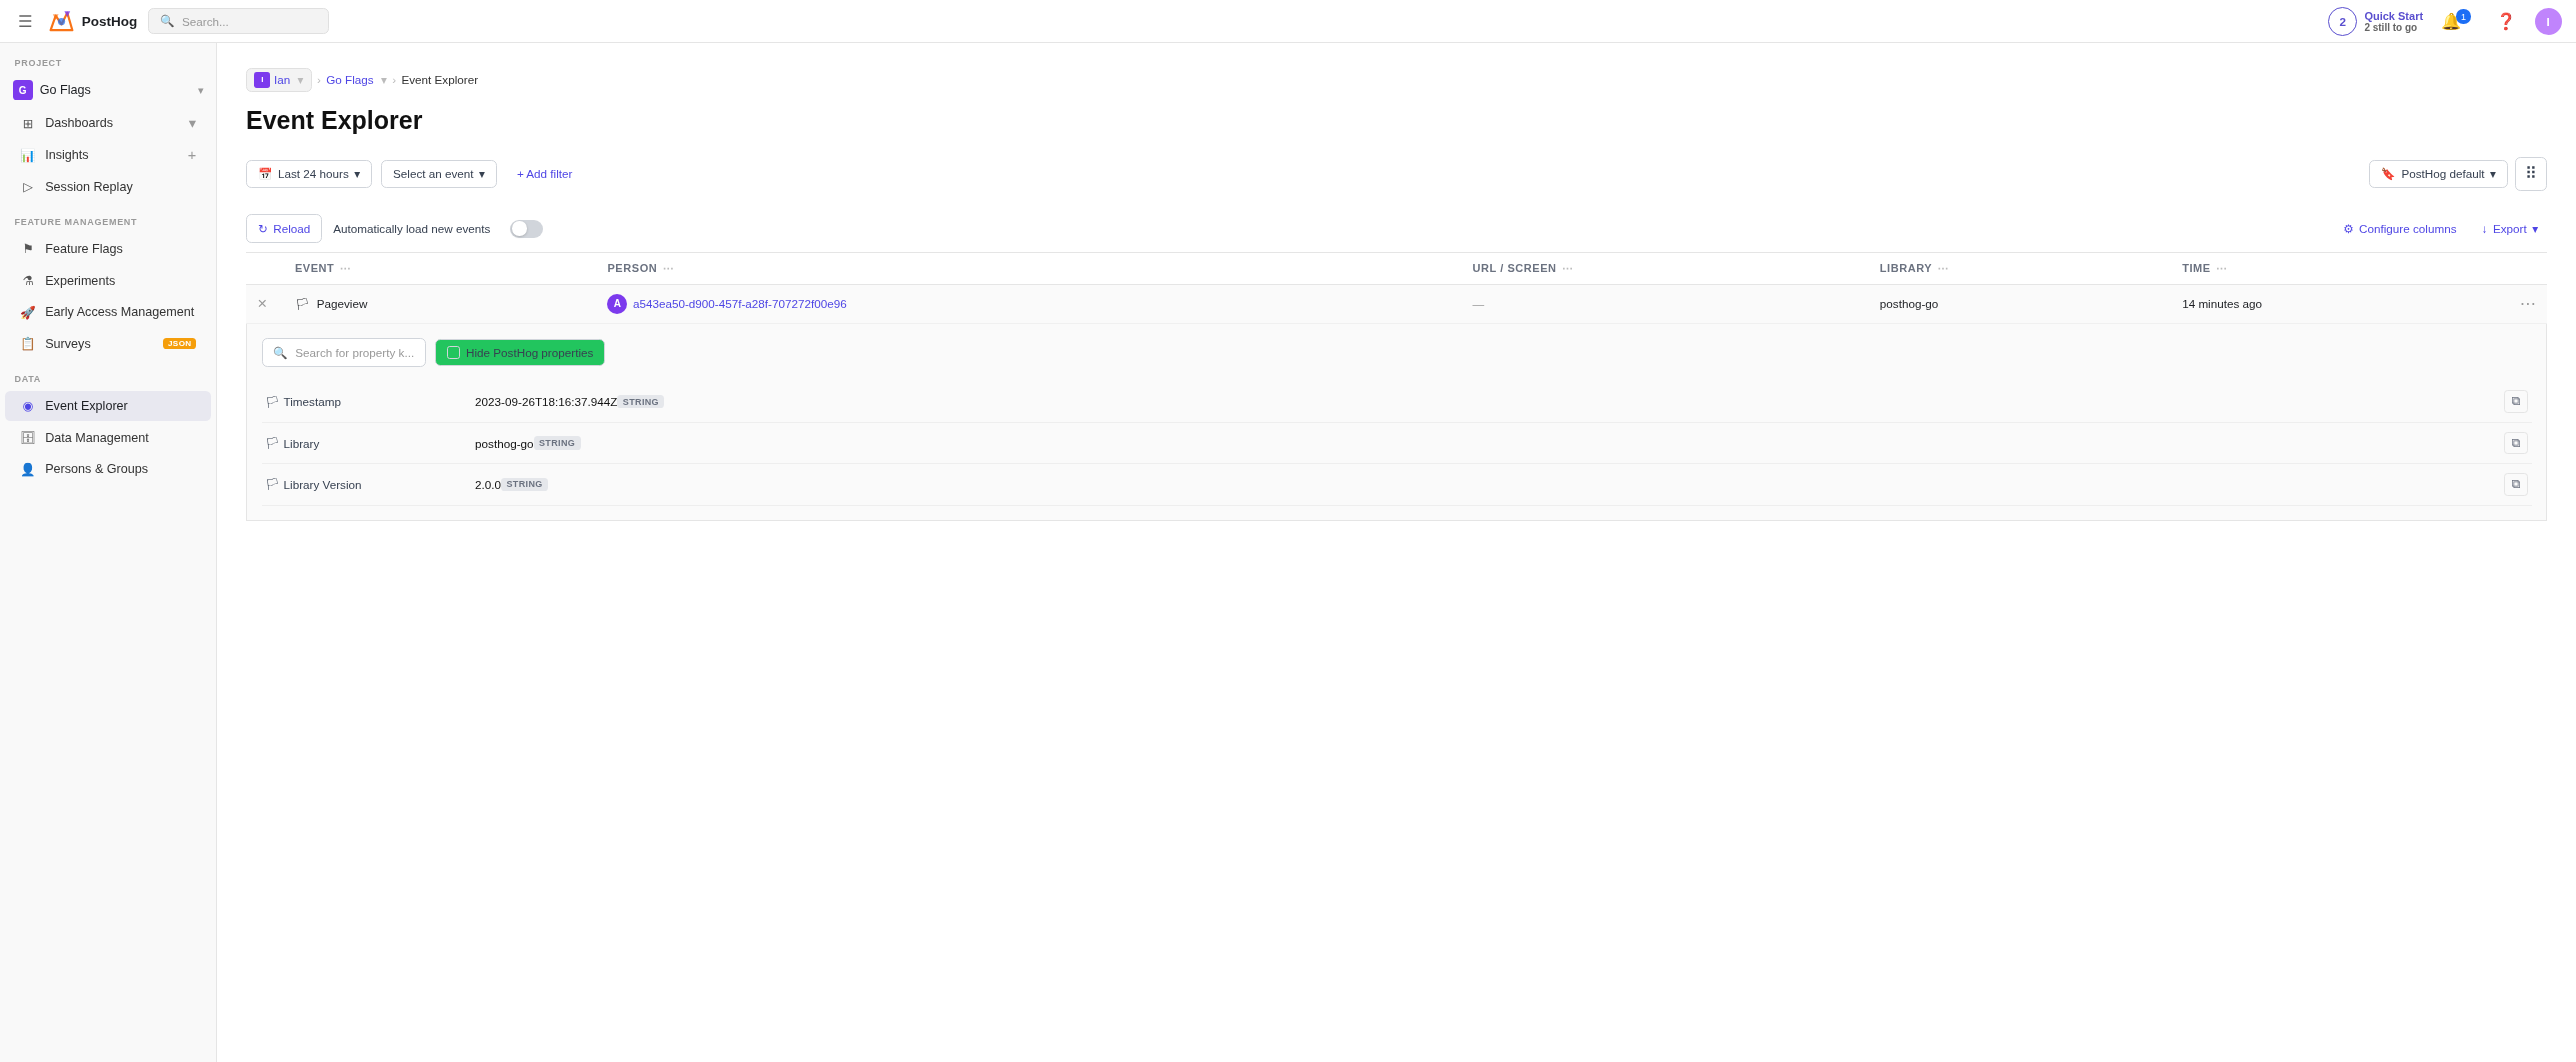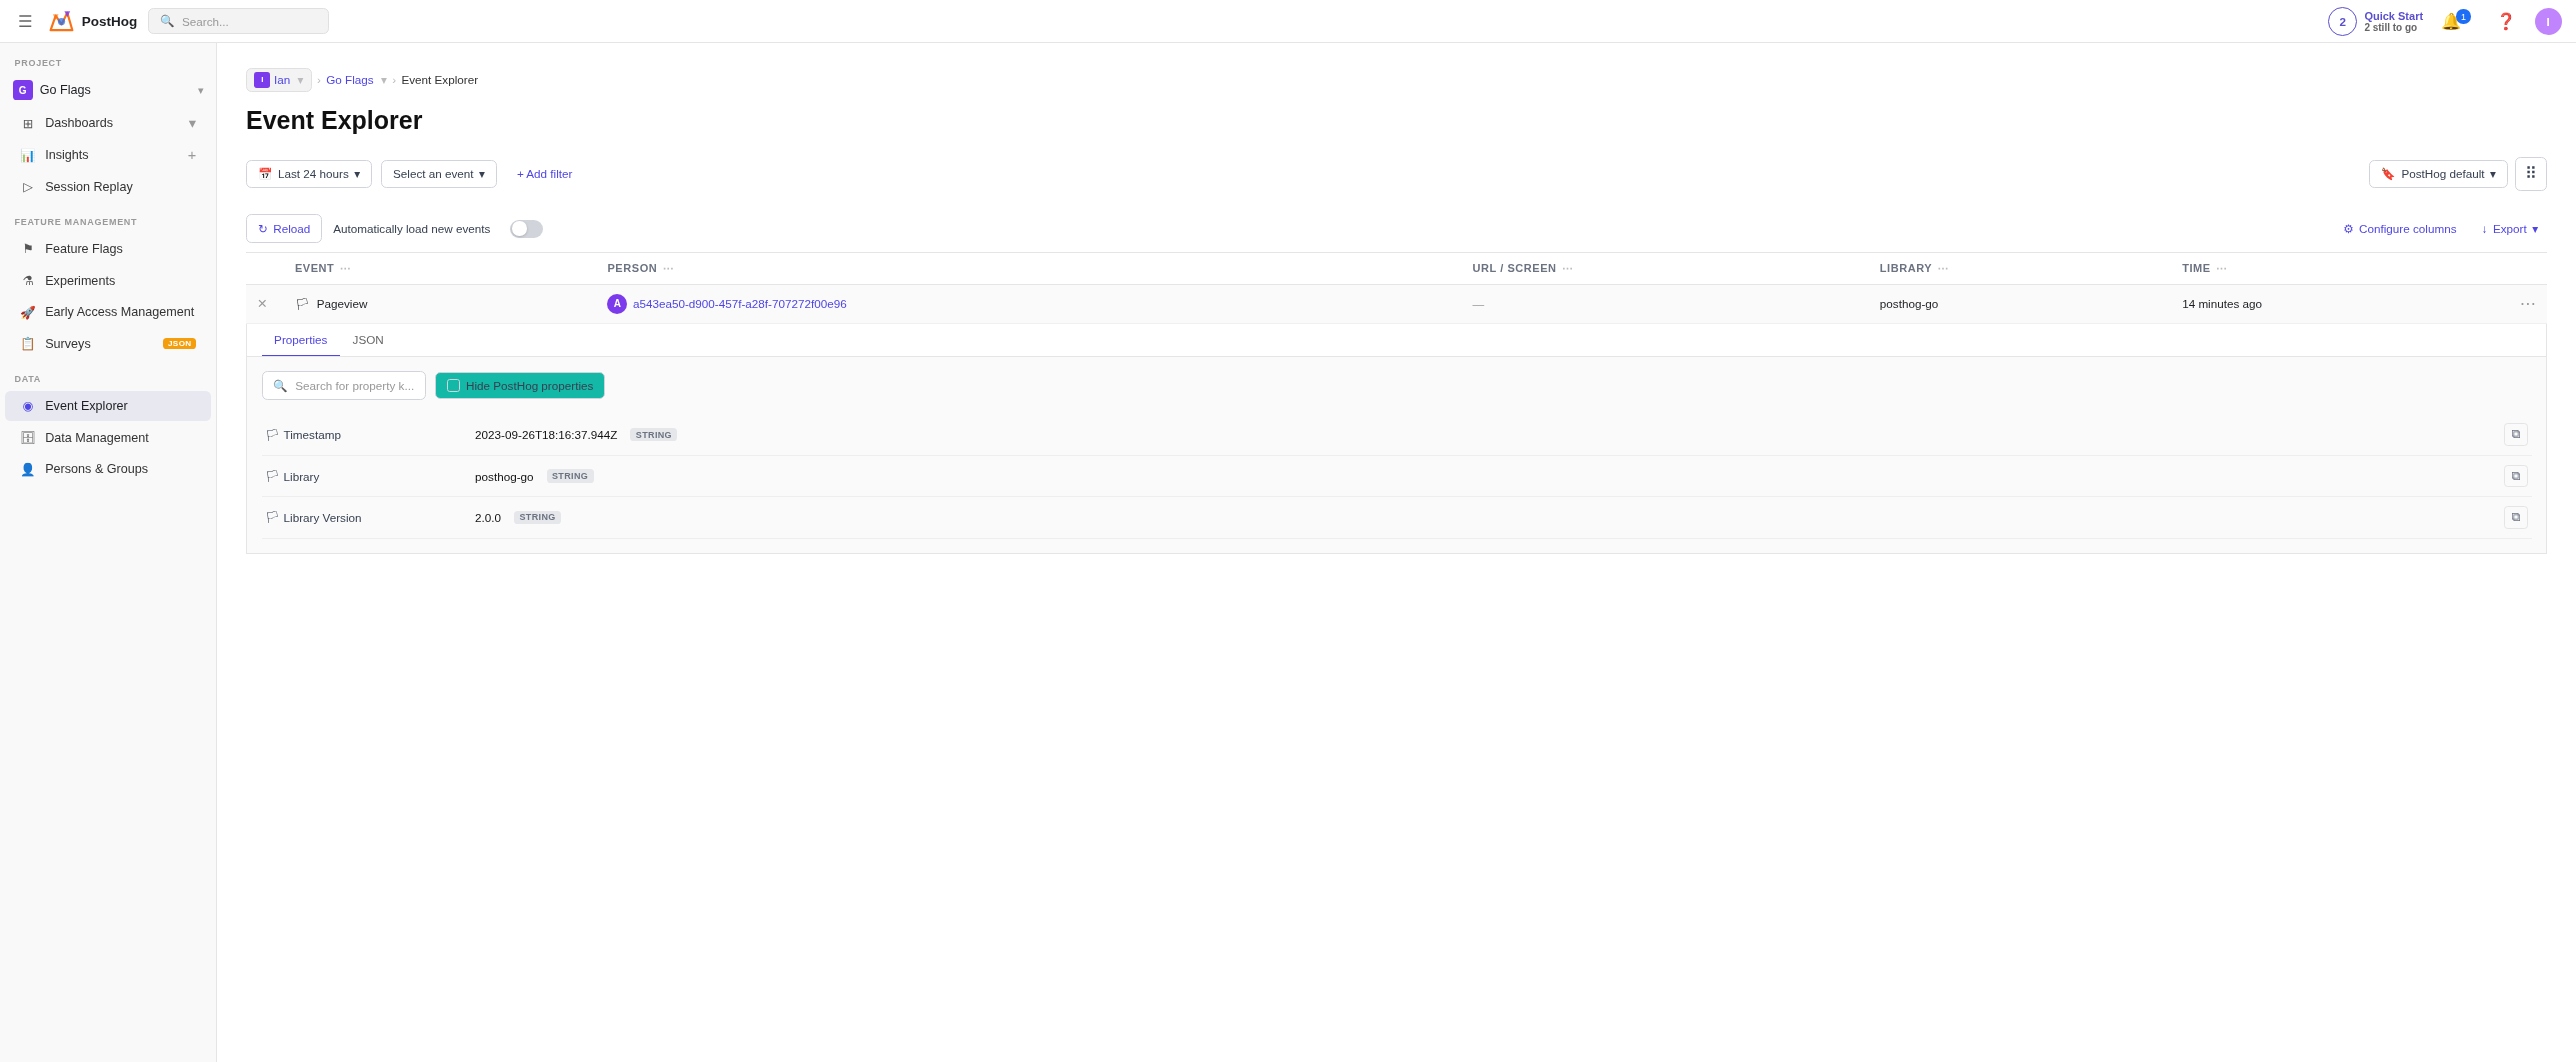--- a/index.html
+++ b/index.html
@@ -84,25 +84,25 @@
     .more-row-btn { background: none; border: none; cursor: pointer; color: #999; font-size: 16.3px; }
 
     
     .properties-panel { border: 0.9px solid #e5e5e5; border-top: none; }
     .props-tabs { display: flex; border-bottom: 0.9px solid #e5e5e5; padding: 0 14.5px; gap: 0; background: #fff; }
     .props-tab { padding: 9px 12.6px; cursor: pointer; font-size: 11.7px; color: #666; border-bottom: 1.8px solid transparent; }
     .props-tab.active { color: #4f46e5; border-bottom-color: #4f46e5; font-weight: 500; }
     .props-body { padding: 14.5px; background: #fafafa; }
     .props-search-bar { display: flex; align-items: center; gap: 9px; margin-bottom: 14.5px; }
     .props-search { display: flex; align-items: center; gap: 7.2px; background: #fff; border: 0.9px solid #d1d5db; border-radius: 5.4px; padding: 6.3px 11px; font-size: 11.7px; color: #999; flex: 0 0 auto; }
-    .hide-props-btn { display: flex; align-items: center; gap: 6.3px; background: #14b8a6; border: 0.9px solid #d1d5db; border-radius: 5.4px; padding: 6.3px 11px; cursor: pointer; font-size: 11.7px; color: #374151; }
+    .hide-props-btn { display: flex; align-items: center; gap: 6.3px; background: #22c55e; border: 0.9px solid #d1d5db; border-radius: 5.4px; padding: 6.3px 11px; cursor: pointer; font-size: 11.7px; color: #374151; }
     .checkbox { width: 12.6px; height: 12.6px; border: 1.4px solid #d1d5db; border-radius: 2.7px; display: inline-block; }
     .prop-row { display: flex; align-items: center; padding: 9px 3.6px; border-bottom: 0.9px solid #eee; gap: 11px; }
     .prop-name { font-size: 11.7px; color: #374151; flex: 0 0 199px; font-weight: 500; display: flex; align-items: center; gap: 3.6px; }
-    .prop-value-area { display: flex; align-items: center; gap: 13px; flex: 1; }
+    .prop-value-area { display: flex; align-items: center; gap: 0; flex: 1; }
     .prop-value { font-size: 11.7px; color: #111; }
     .type-badge { background: #e5e7eb; color: #6b7280; font-size: 9px; padding: 1.8px 5.4px; border-radius: 3.6px; font-weight: 600; letter-spacing: 0.04em; }
     .copy-btn { margin-left: auto; background: none; border: 0.9px solid #e5e5e5; border-radius: 3.6px; cursor: pointer; padding: 2.7px 6.3px; color: #6b7280; font-size: 12.6px; }
   </style>
 </head>
 <body>
 
 <div class="app-container">
 
   <div class="top-bar">
@@ -324,24 +324,20 @@
               <span>14 minutes ago</span>
             </td>
             <td>
               <button class="more-row-btn">⋯</button>
             </td>
           </tr>
         </tbody>
       </table>
 
       <div class="properties-panel">
-        <div class="props-tabs">
-          <div class="props-tab active">Properties</div>
-          <div class="props-tab">JSON</div>
-        </div>
         <div class="props-body">
           <div class="props-search-bar">
             <div class="props-search">
               <span>🔍</span>
               <span>Search for property k...</span>
             </div>
             <div class="hide-props-btn">
               <span class="checkbox"></span>
               <span>Hide PostHog properties</span>
             </div>

